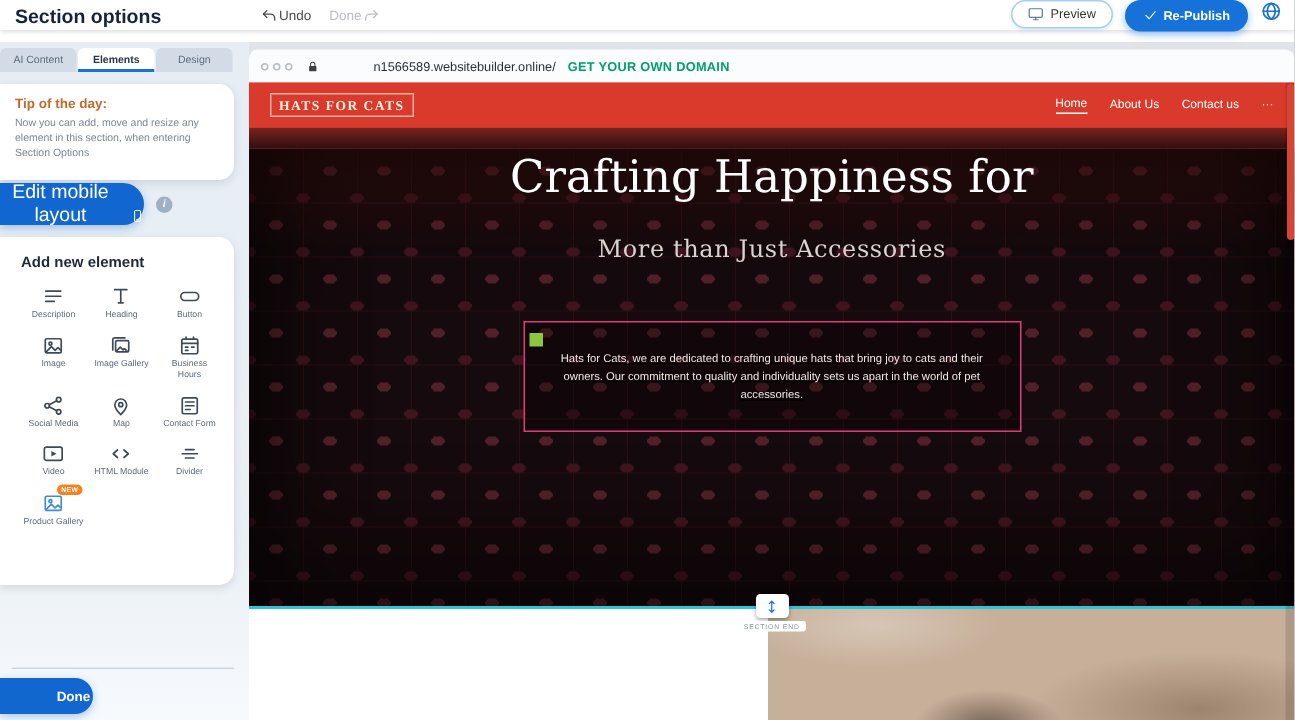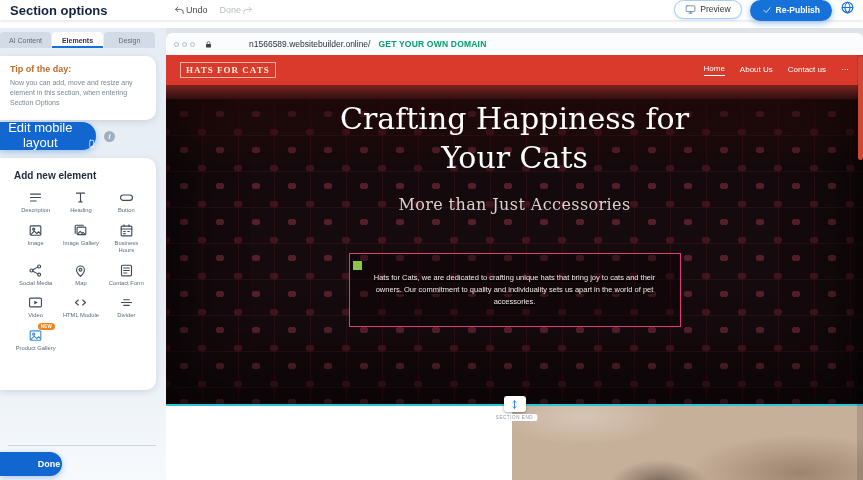--- a/index.html
+++ b/index.html
@@ -323,21 +323,20 @@
             <a class="nav-item">Contact us</a>
             <a class="nav-item">···</a>
           </nav>
       </div>
 
       <div class="hero-band"></div>
 
       <div class="hero">
         <h1 class="hero-heading">
           <div>Crafting Happiness for</div>
-          <div>Your Cats</div>
         </h1>
         <div class="hero-sub">More than Just Accessories</div>
         <div class="hero-para-box">
           <span class="green-handle"></span>
           <p class="hero-para">Hats for Cats, we are dedicated to crafting unique hats that bring joy to cats and their owners. Our commitment to quality and individuality sets us apart in the world of pet accessories.</p>
         </div>
       </div>
 
       <div class="section-line">
         <div class="drag-handle">

